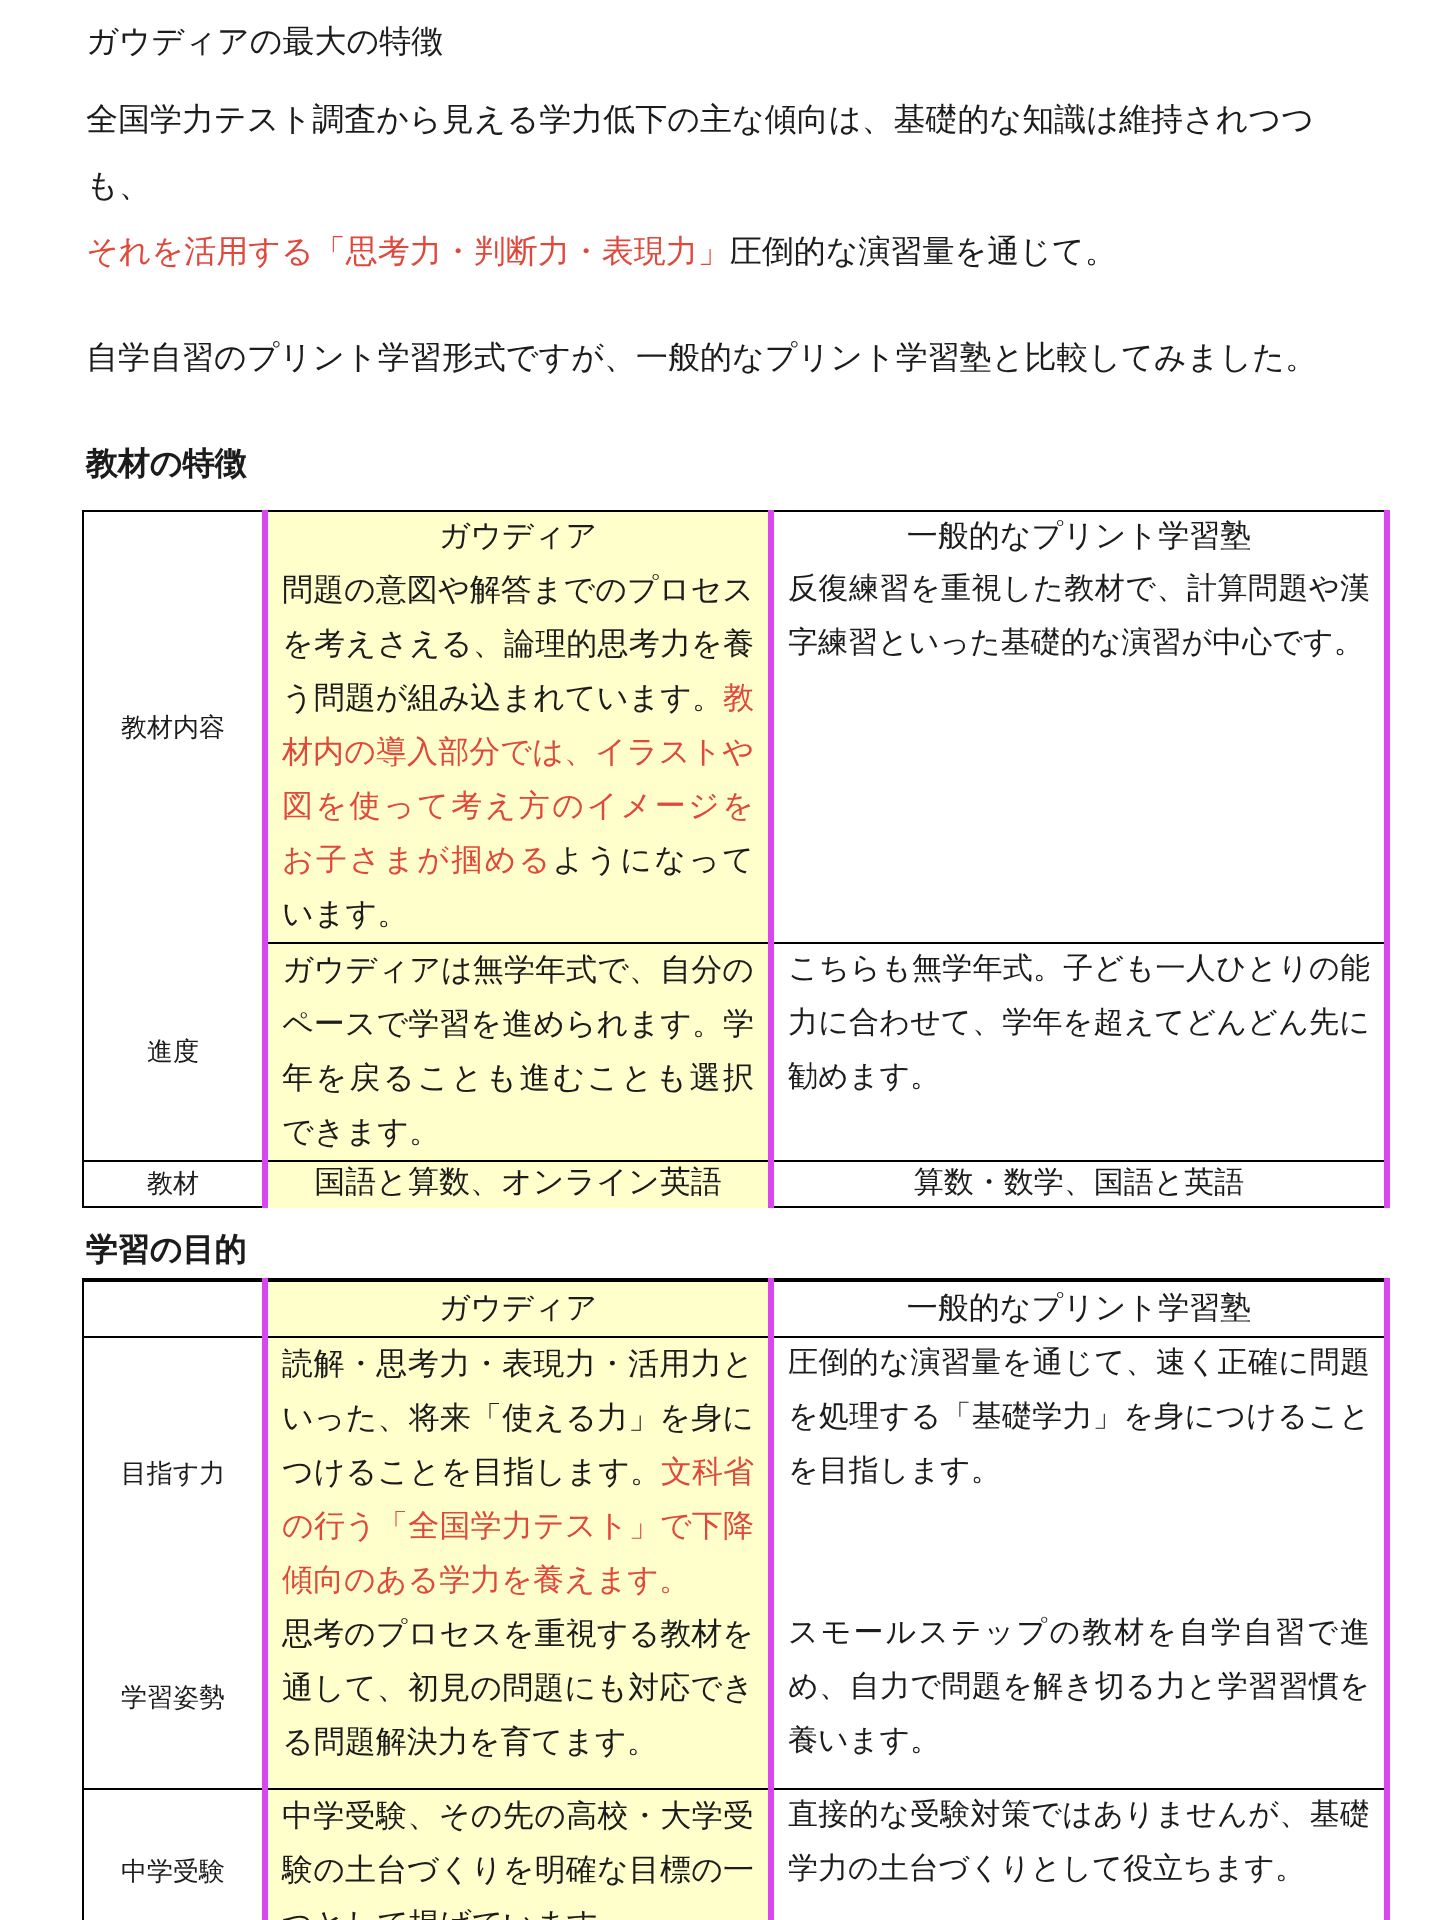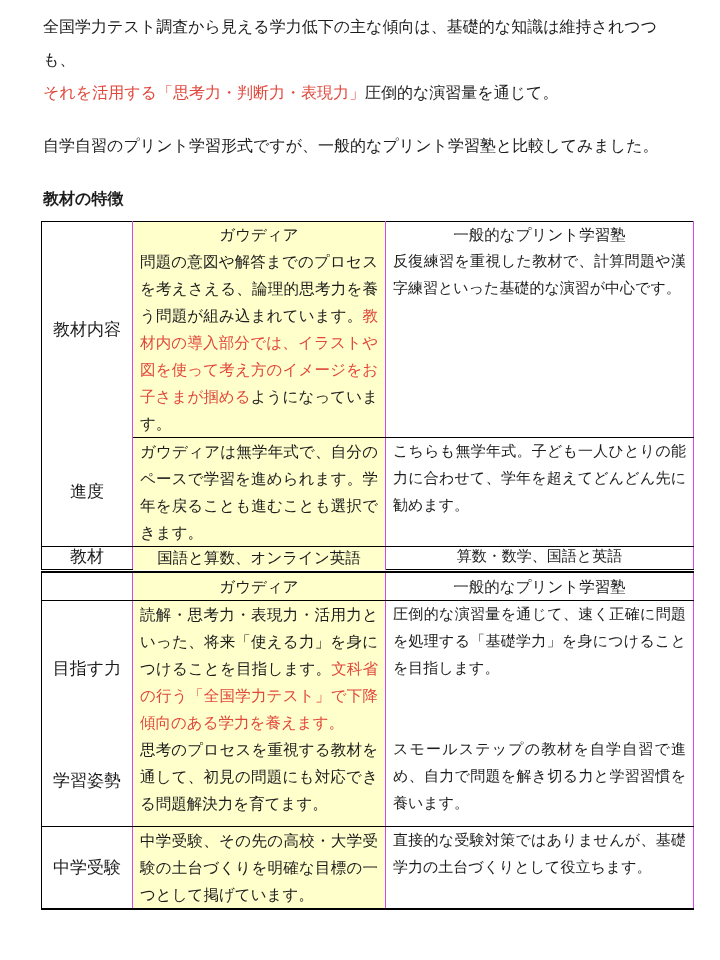--- a/index.html
+++ b/index.html
@@ -31,45 +31,45 @@
 
   table.cmp {
     border-collapse: collapse;
     table-layout: fixed;
     width: 652px;
     margin: 10px 0 0 41px;
   }
   table.cmp2 { margin-top: 1px; }
   td {
     border-left: 1px solid #000;
-    border-right: 1px solid #d946ef;
+    border-right: 3px solid #d946ef;
     padding: 0 7px;
     font-size: 15.5px;
     line-height: 27px;
     vertical-align: top;
     overflow: hidden;
   }
   td.label {
     text-align: center;
     vertical-align: middle;
     padding: 0 2px;
-    font-size: 17px;
+    font-size: 13px;
   }
   td.yellow { background: #ffffcc; }
   td.center { text-align: center; }
   td.just { text-align: justify; }
   td.other-col { font-size: 15px; }
 
   
   tr.t1-header td { border-top: 1px solid #000; height: 26px; line-height: 26px; vertical-align: middle; }
   tr.rule-below td { border-bottom: 1px solid #000; }
   tr.t1-row1 { height: 189px; }
   tr.t1-row2 { height: 108px; }
   tr.t1-row3 td { height: 22px; line-height: 22px; vertical-align: middle; }
-  tr.t1-row3 td.bb { border-bottom: 1px solid #000; font-family: Liberation Mono, monospace; }
+  tr.t1-row3 td.bb { border-bottom: 1px solid #000; }
   td.yellow-overflow { position: relative; text-align: center; }
   td.yellow-overflow::after {
     content: "";
     position: absolute;
     left: -1px; top: 100%;
     width: 100%;
     height: 6px;
     background: #ffffcc;
     border-left: 1px solid #000;
     border-right: 1px solid #000;
@@ -80,20 +80,21 @@
   tr.t2-row1 { height: 135px; }
   tr.t2-row1 td { padding-top: 0; }
   tr.t2-row2 { height: 90px; }
   tr.t2-row3 td { border-bottom: 2px solid #000; height: 75px; }
 </style>
 </head>
 <body>
 
 <div class="page">
 
+  <h1 class="doc-title">ガウディアの最大の特徴</h1>
 
   <p class="para"><span>全国学力テスト調査から見える学力低下の主な傾向は、基礎的な知識は維持されつつも、</span><br><span class="red">それを活用する「思考力・判断力・表現力」</span><span>圧倒的な演習量を通じて。</span></p>
 
   <p class="para second">自学自習のプリント学習形式ですが、一般的なプリント学習塾と比較してみました。</p>
 
   <h2 class="section-heading">教材の特徴</h2>
 
   <table class="cmp cmp1">
     <colgroup>
         <col style="width:91px">
@@ -116,20 +117,21 @@
         <td class="just other-col">こちらも無学年式。子ども一人ひとりの能力に合わせて、学年を超えてどんどん先に勧めます。</td>
       </tr>
       <tr class="t1-row3">
         <td class="label bb">教材</td>
         <td class="yellow center yellow-overflow">国語と算数、オンライン英語</td>
         <td class="center other-col bb">算数・数学、国語と英語</td>
       </tr>
     </tbody>
   </table>
 
+  <h2 class="section-heading tight">学習の目的</h2>
 
   <table class="cmp cmp2">
     <colgroup>
         <col style="width:91px">
         <col style="width:253px">
         <col style="width:308px">
       </colgroup>
     <tbody>
       <tr class="t2-header">
         <td class="label"></td>

